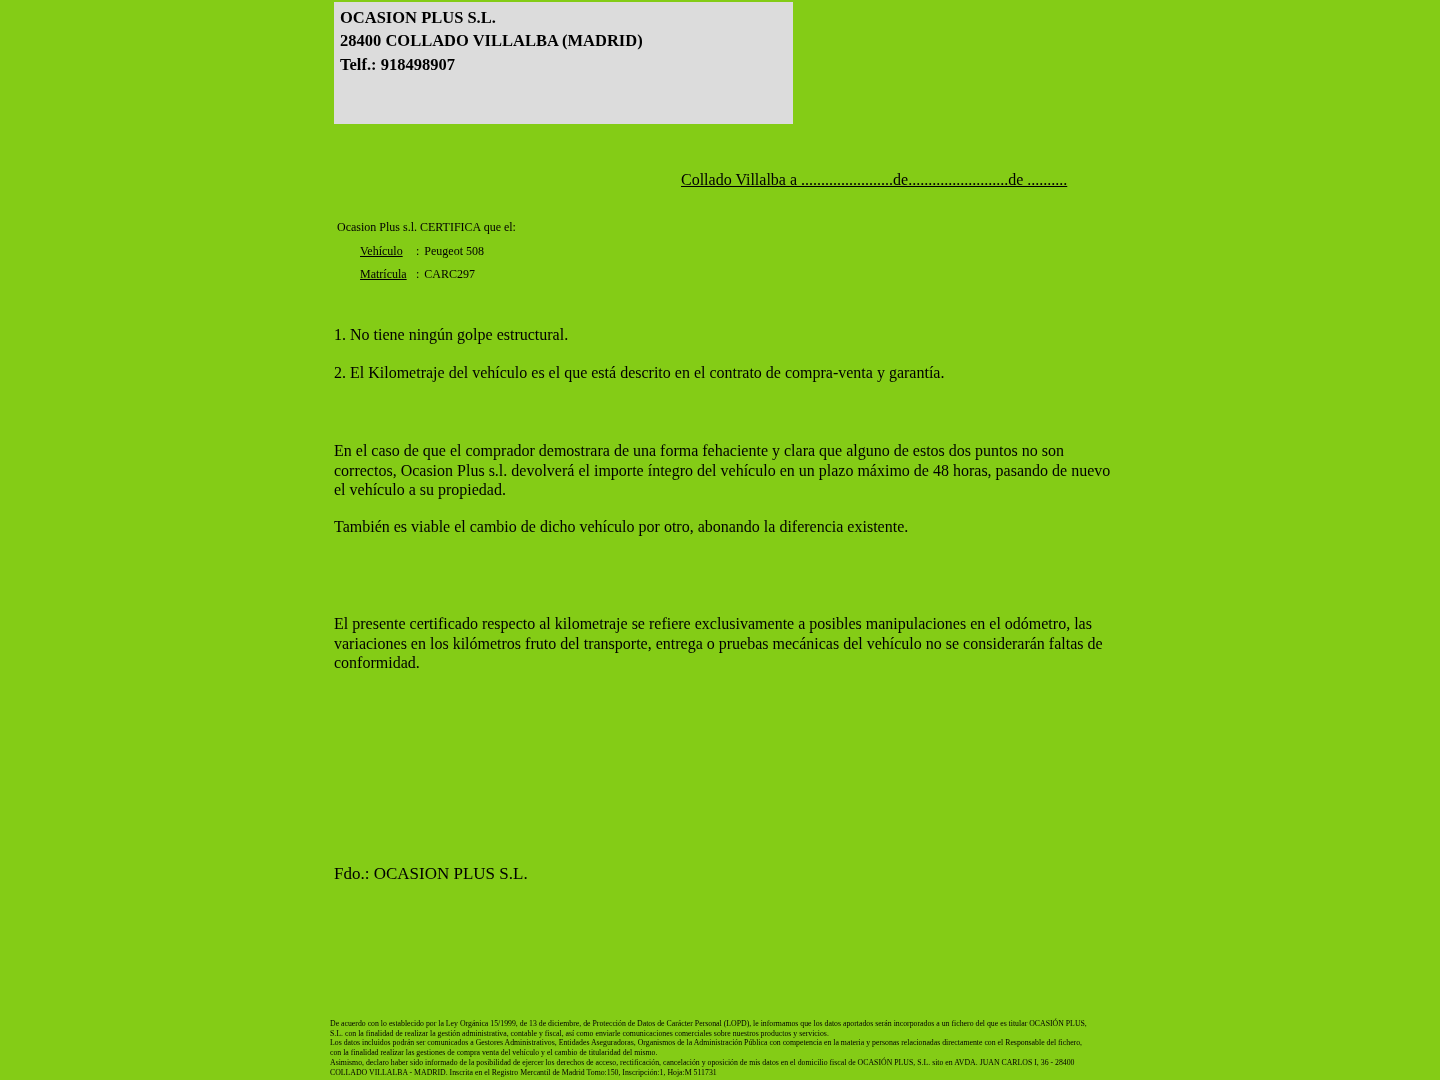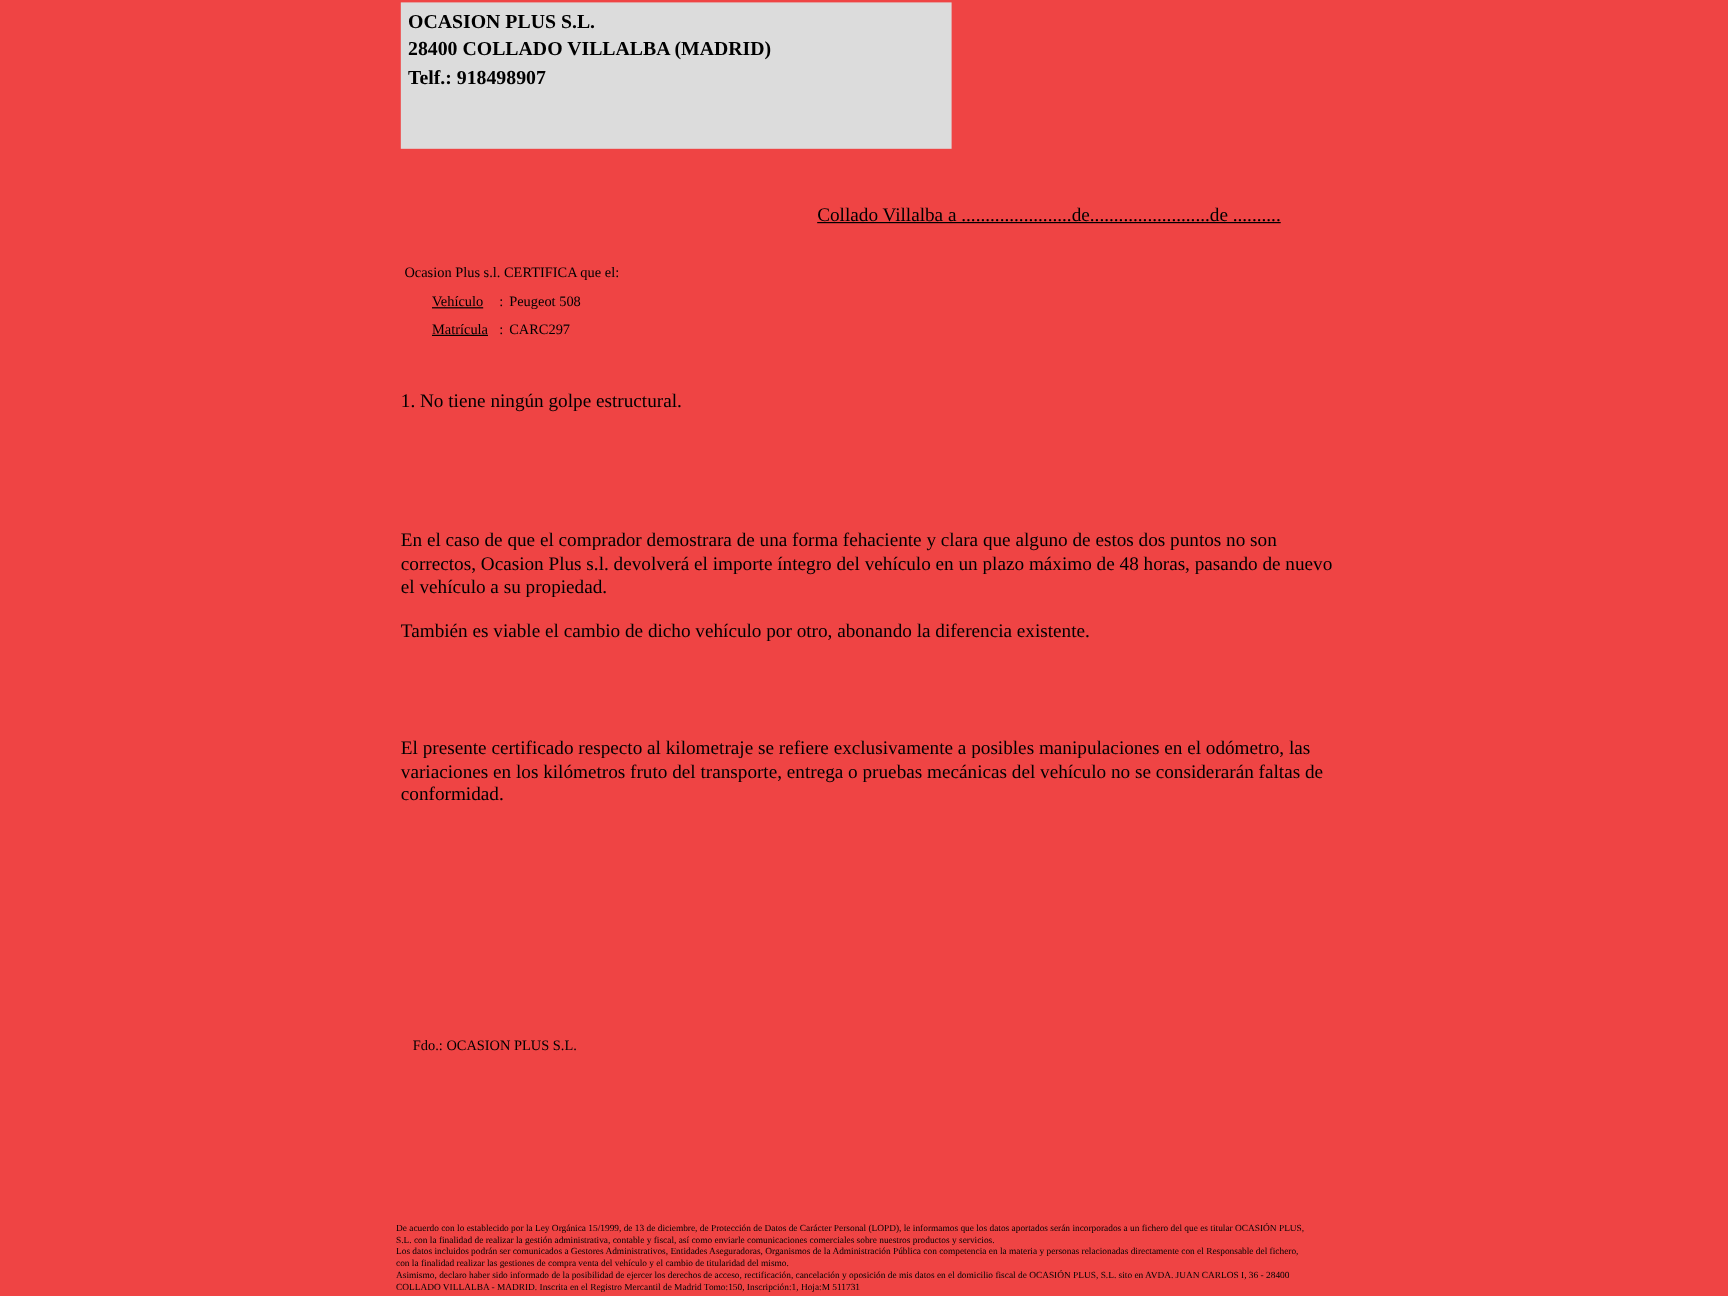--- a/index.html
+++ b/index.html
@@ -1,21 +1,21 @@
 <!DOCTYPE html>
 <html><head>
 <meta charset="utf-8">
 <style>
   * { margin:0; padding:0; box-sizing:border-box; }
   html,body { background:#ffffff; }
   .page {
     position:relative;
     width:1440px;
     height:1080px;
-    background:#ef4444;
+    background:#84cc16;
     color:#000000;
     font-family:"Liberation Serif","DejaVu Serif",serif;
     padding-left:40px;
   }
   .header-box {
     position:absolute;
     left:334px; top:2px;
     width:459px; height:122px;
     background:#dcdcdc;
     padding:4px 0 0 6px;
@@ -59,22 +59,22 @@
     width:780px;
     font-size:16px;
     line-height:19.6px;
   }
   .par-1 { top:441px; }
   .par-2 { top:517px; }
   .par-3 { top:557px; }
   .par-4 { top:614px; }
   .signature {
     position:absolute;
-    left:344px; top:864px;
-    font-size:12px;
+    left:334px; top:864px;
+    font-size:17px;
     white-space:nowrap;
   }
   .legal {
     position:absolute;
     left:330px; top:1019px;
     width:765px;
     font-size:7.8px;
     line-height:9.7px;
   }
   .legal p { margin:0; }
@@ -96,20 +96,21 @@
     <div>Ocasion Plus s.l. CERTIFICA que el:</div>
     <div>
       <span class="field-label"><span>Vehículo</span></span><span>:</span><span class="field-value">Peugeot 508</span>
     </div>
     <div>
       <span class="field-label"><span>Matrícula</span></span><span>:</span><span class="field-value">CARC297</span>
     </div>
   </div>
 
   <div class="point point-1">1. No tiene ningún golpe estructural.</div>
+  <div class="point point-2">2. El Kilometraje del vehículo es el que está descrito en el contrato de compra-venta y garantía.</div>
 
   <div class="body-par par-1">En el caso de que el comprador demostrara de una forma fehaciente y clara que alguno de estos dos puntos no son correctos, Ocasion Plus s.l. devolverá el importe íntegro del vehículo en un plazo máximo de 48 horas, pasando de nuevo el vehículo a su propiedad.</div>
   <div class="body-par par-2">También es viable el cambio de dicho vehículo por otro, abonando la diferencia existente.</div>
   <div class="body-par par-4">El presente certificado respecto al kilometraje se refiere exclusivamente a posibles manipulaciones en el odómetro, las variaciones en los kilómetros fruto del transporte, entrega o pruebas mecánicas del vehículo no se considerarán faltas de conformidad.</div>
 
   <div class="signature">Fdo.: OCASION PLUS S.L.</div>
 
   <div class="legal">
     <p>De acuerdo con lo establecido por la Ley Orgánica 15/1999, de 13 de diciembre, de Protección de Datos de Carácter Personal (LOPD), le informamos que los datos aportados serán incorporados a un fichero del que es titular OCASIÓN PLUS, S.L. con la finalidad de realizar la gestión administrativa, contable y fiscal, así como enviarle comunicaciones comerciales sobre nuestros productos y servicios.</p>
     <p>Los datos incluidos podrán ser comunicados a Gestores Administrativos, Entidades Aseguradoras, Organismos de la Administración Pública con competencia en la materia y personas relacionadas directamente con el Responsable del fichero, con la finalidad realizar las gestiones de compra venta del vehículo y el cambio de titularidad del mismo.</p>

